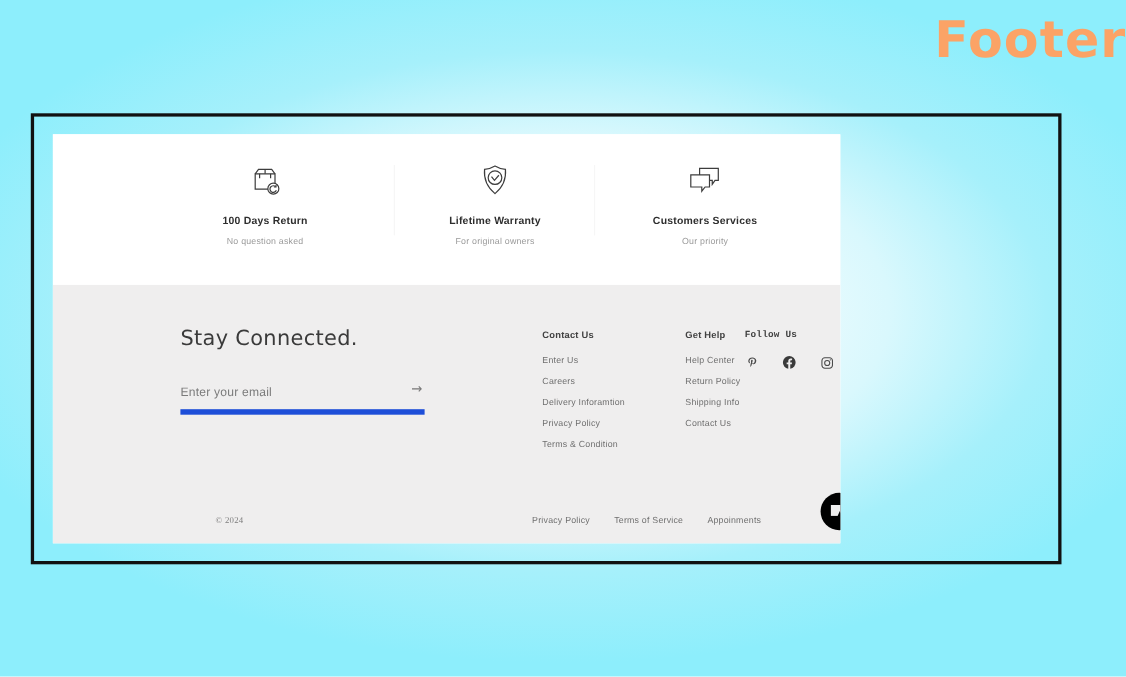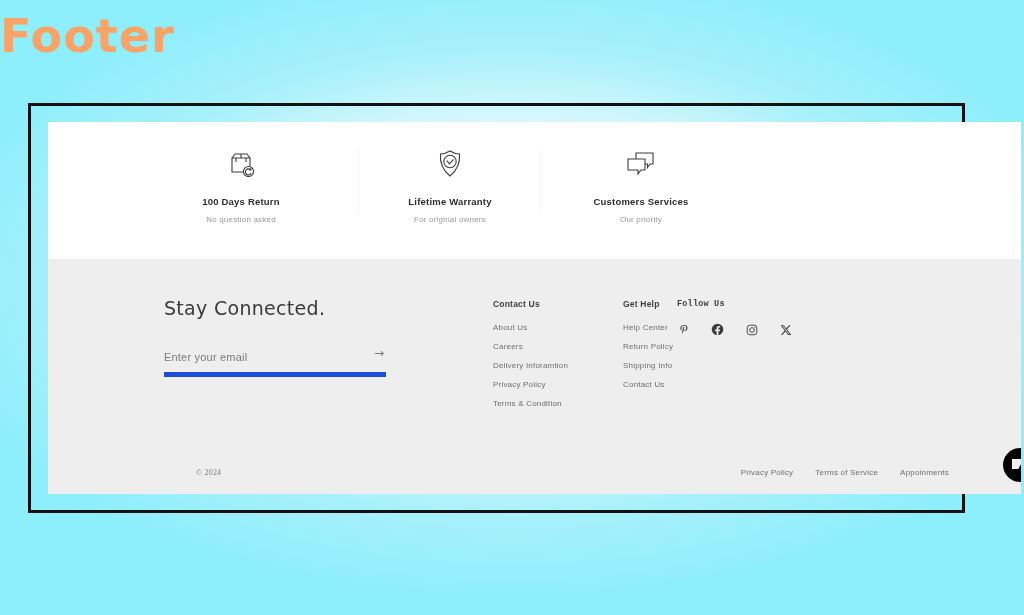--- a/index.html
+++ b/index.html
@@ -9,42 +9,42 @@
     font-family: "Liberation Sans", sans-serif;
     background:
       radial-gradient(ellipse 58% 52% at 50% 46%,
         #ffffff 0%, #f4fdff 26%, #d9f8fd 50%, #a6f0fb 74%, #8deefc 100%);
     position:relative;
     overflow:hidden;
   }
 
   
   .page-title{
-    text-align:left;
+    text-align:right;
     font-size:46px;
     font-weight:bold;
     color:#fba366;
     letter-spacing:1px;
     padding-top:4px;
     line-height:64px;
     font-family:"DejaVu Sans", sans-serif;
   }
 
   
   .frame{
     position:absolute;
     left:28px; top:103px;
     width:937px; height:410px;
     border:3px solid #111;
     background:transparent;
   }
   .frame-inner{
     position:absolute;
     left:48px; top:122px;
-    width:973px; height:372px;
+    width:716px; height:372px;
     background:#ffffff;
     overflow:hidden;
   }
 
   
   .features{
     height:137px;
     background:#fff;
     display:flex;
     align-items:flex-start;
@@ -248,21 +248,21 @@
     <div class="newsletter">
       <div class="nl-head">Stay Connected.</div>
       <div class="nl-form">
         <input type="text" placeholder="Enter your email" style="">
         <button class="nl-arrow">→</button>
       </div>
     </div>
 
     <div class="link-col contact">
       <div class="col-head">Contact Us</div>
-      <a class="col-link" href="#">About Us</a>
+      <a class="col-link" href="#">Enter Us</a>
       <a class="col-link" href="#">Careers</a>
       <a class="col-link" href="#">Delivery Inforamtion</a>
       <a class="col-link" href="#">Privacy Policy</a>
       <a class="col-link" href="#">Terms &amp; Condition</a>
     </div>
 
     <div class="link-col help">
       <div class="col-head">Get Help</div>
       <a class="col-link" href="#">Help Center</a>
       <a class="col-link" href="#">Return Policy</a>

